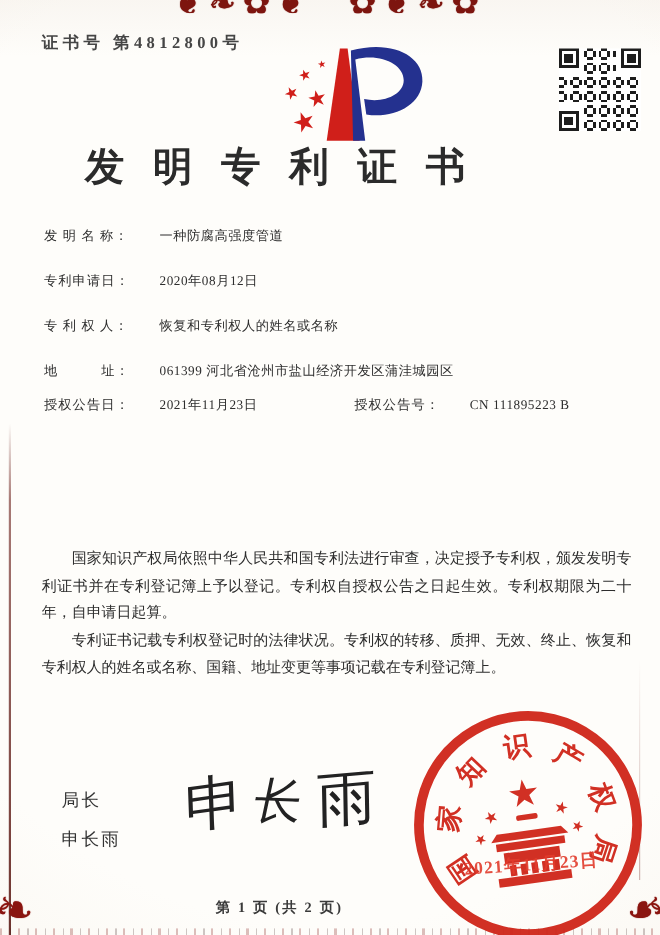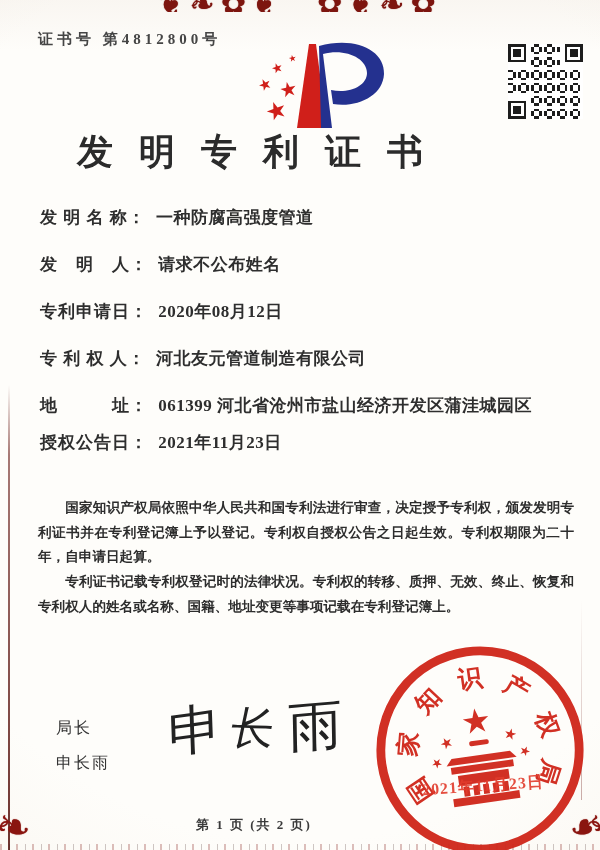--- a/index.html
+++ b/index.html
@@ -50,30 +50,30 @@
   }
   .logo{position:absolute;left:233px;top:36px;}
   .qr{position:absolute;left:508px;top:44px;width:75px;height:75px;}
   .doc-title{
     position:absolute;top:128px;left:0;width:500px;
     text-align:center;font-size:36px;font-weight:bold;color:#2b2b2b;
     letter-spacing:26px;text-indent:26px;
   }
   
   .fields{position:absolute;left:40px;top:206px;right:24px;color:#2e2e2e;}
-  .field-row{margin-bottom:24px;font-size:17px;font-weight:bold;white-space:nowrap;}
+  .field-row{margin-bottom:24px;font-size:12px;font-weight:normal;white-space:nowrap;}
   .field-row.tight{margin-bottom:14px;}
   .field-label{display:inline-block;min-width:96px;letter-spacing:1px;}
   .field-value{margin-left:6px;letter-spacing:.5px;}
   .grant-row{display:flex;gap:88px;}
   
   .body-text{
     position:absolute;left:38px;right:26px;top:496px;
     font-size:13.6px;line-height:1.82;color:#2d2d2d;
-    text-align:justify;font-weight:bold;
+    text-align:justify;font-weight:normal;
   }
   .body-text p{margin:0;text-indent:2em;}
   
   .sig-labels{position:absolute;left:56px;top:718px;font-size:16px;color:#333;font-weight:normal;}
   .sig-labels div{margin-bottom:14px;letter-spacing:2px;}
   .autograph{
     position:absolute;left:168px;top:692px;width:210px;
     font-size:54px;color:#222;white-space:nowrap;
     transform:rotate(-2deg);
   }
@@ -338,39 +338,39 @@
   </svg>
 
   <div class="doc-title">发明专利证书</div>
 
   <div class="fields">
     <div class="field-row">
       <span class="field-label">发 明 名 称：</span>
       <span class="field-value">一种防腐高强度管道</span>
     </div>
     <div class="field-row">
-      <span class="field-label">发　明　人：</span>
-      <span class="field-value">请求不公布姓名</span>
-    </div>
-    <div class="field-row">
       <span class="field-label">专利申请日：</span>
       <span class="field-value">2020年08月12日</span>
     </div>
     <div class="field-row">
       <span class="field-label">专 利 权 人：</span>
-      <span class="field-value">河北友元管道制造有限公司</span>
+      <span class="field-value">恢复和专利权人的姓名或名称</span>
     </div>
     <div class="field-row tight">
       <span class="field-label">地　　　址：</span>
       <span class="field-value">061399 河北省沧州市盐山经济开发区蒲洼城园区</span>
     </div>
     <div class="field-row grant-row">
       <span>
         <span class="field-label">授权公告日：</span>
         <span class="field-value">2021年11月23日</span>
+      </span>
+      <span>
+        <span class="field-label">授权公告号：</span>
+        <span class="field-value">CN 111895223 B</span>
       </span>
     </div>
   </div>
 
   <div class="body-text">
     <p>国家知识产权局依照中华人民共和国专利法进行审查，决定授予专利权，颁发发明专利证书并在专利登记簿上予以登记。专利权自授权公告之日起生效。专利权期限为二十年，自申请日起算。</p>
     <p>专利证书记载专利权登记时的法律状况。专利权的转移、质押、无效、终止、恢复和专利权人的姓名或名称、国籍、地址变更等事项记载在专利登记簿上。</p>
   </div>
 
   <div class="sig-labels">

